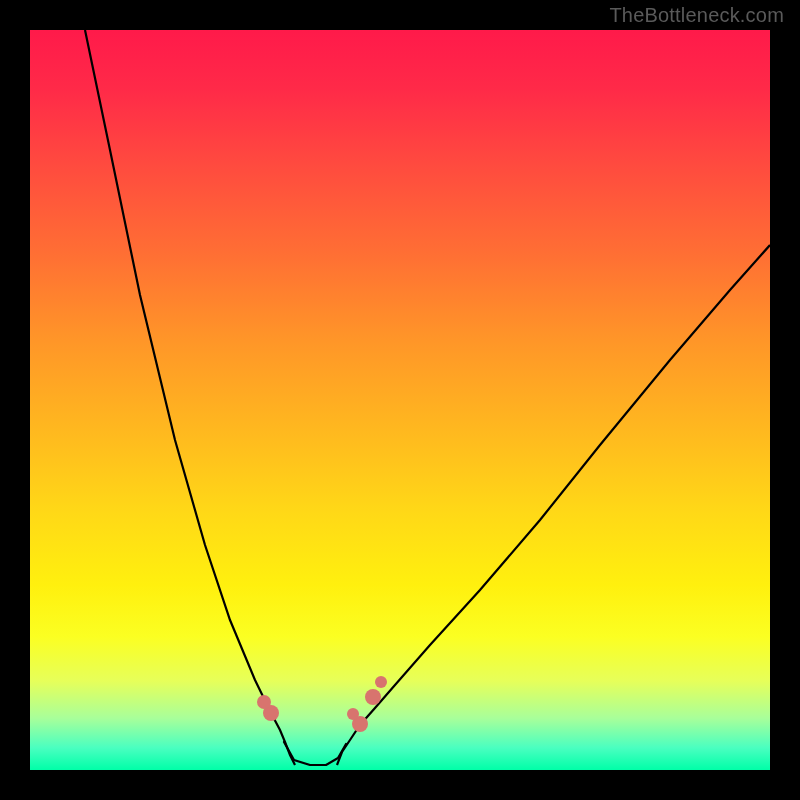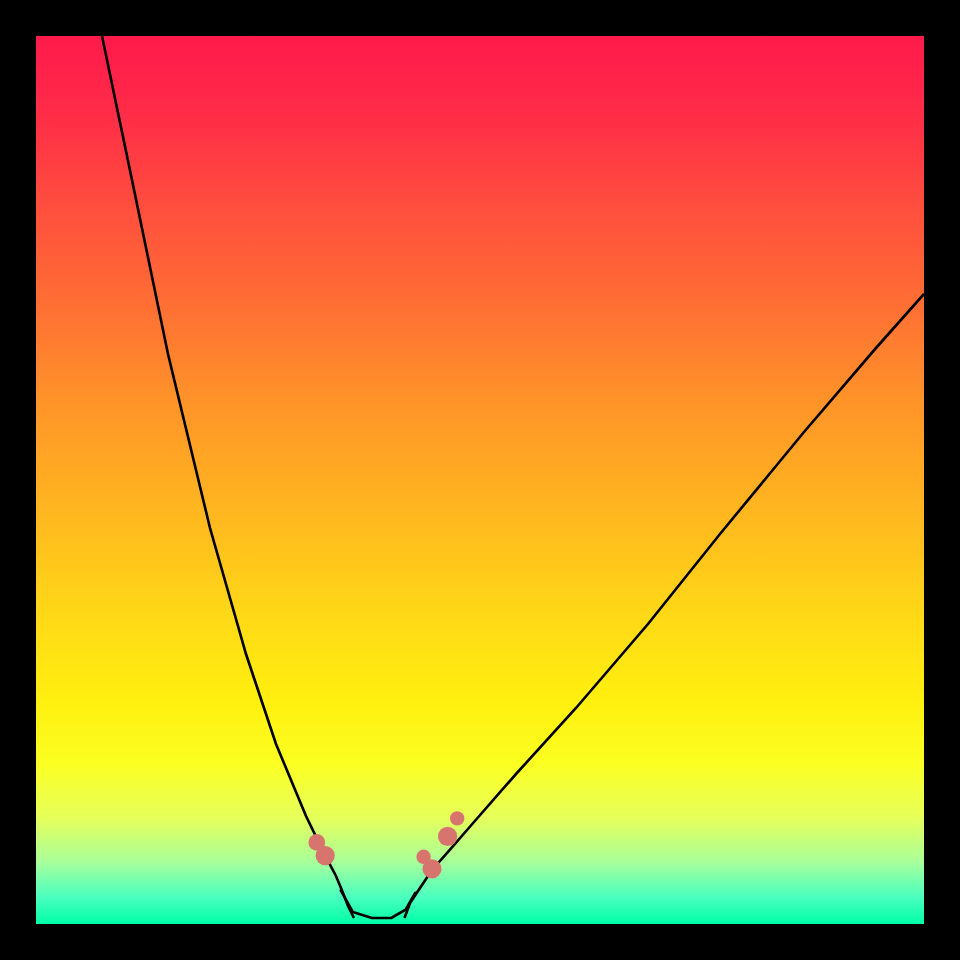--- a/index.html
+++ b/index.html
@@ -73,20 +73,21 @@
     stroke-width: 16;
     stroke-linecap: round;
     stroke-linejoin: round;
   }
 </style>
 </head>
 <body>
 
 <div class="frame">
 
+  <div class="watermark">TheBottleneck.com</div>
 
   <div class="plot-area">
     <div class="gradient"></div>
 
     <svg class="curve" viewBox="0 0 740 740" preserveAspectRatio="none">
       <path id="left-branch" d="M55 0 L80 120 L110 265 L145 410 L175 515 L200 590 L225 650 L241 683 L250 700 L255 712 L260 725 L265 735"></path>
       <path id="right-branch" d="M740 215 L700 260 L640 330 L570 415 L510 490 L450 560 L400 615 L365 655 L345 678 L330 695 L320 710 L312 722 L307 735"></path>
       <path id="marker-chain" class="dot-chain" d="M254 712 L264 730 L280 735 L296 735 L308 728 L316 714"></path>
       <g id="markers">
           <circle cx="241" cy="683" r="8" class="dot"></circle>

